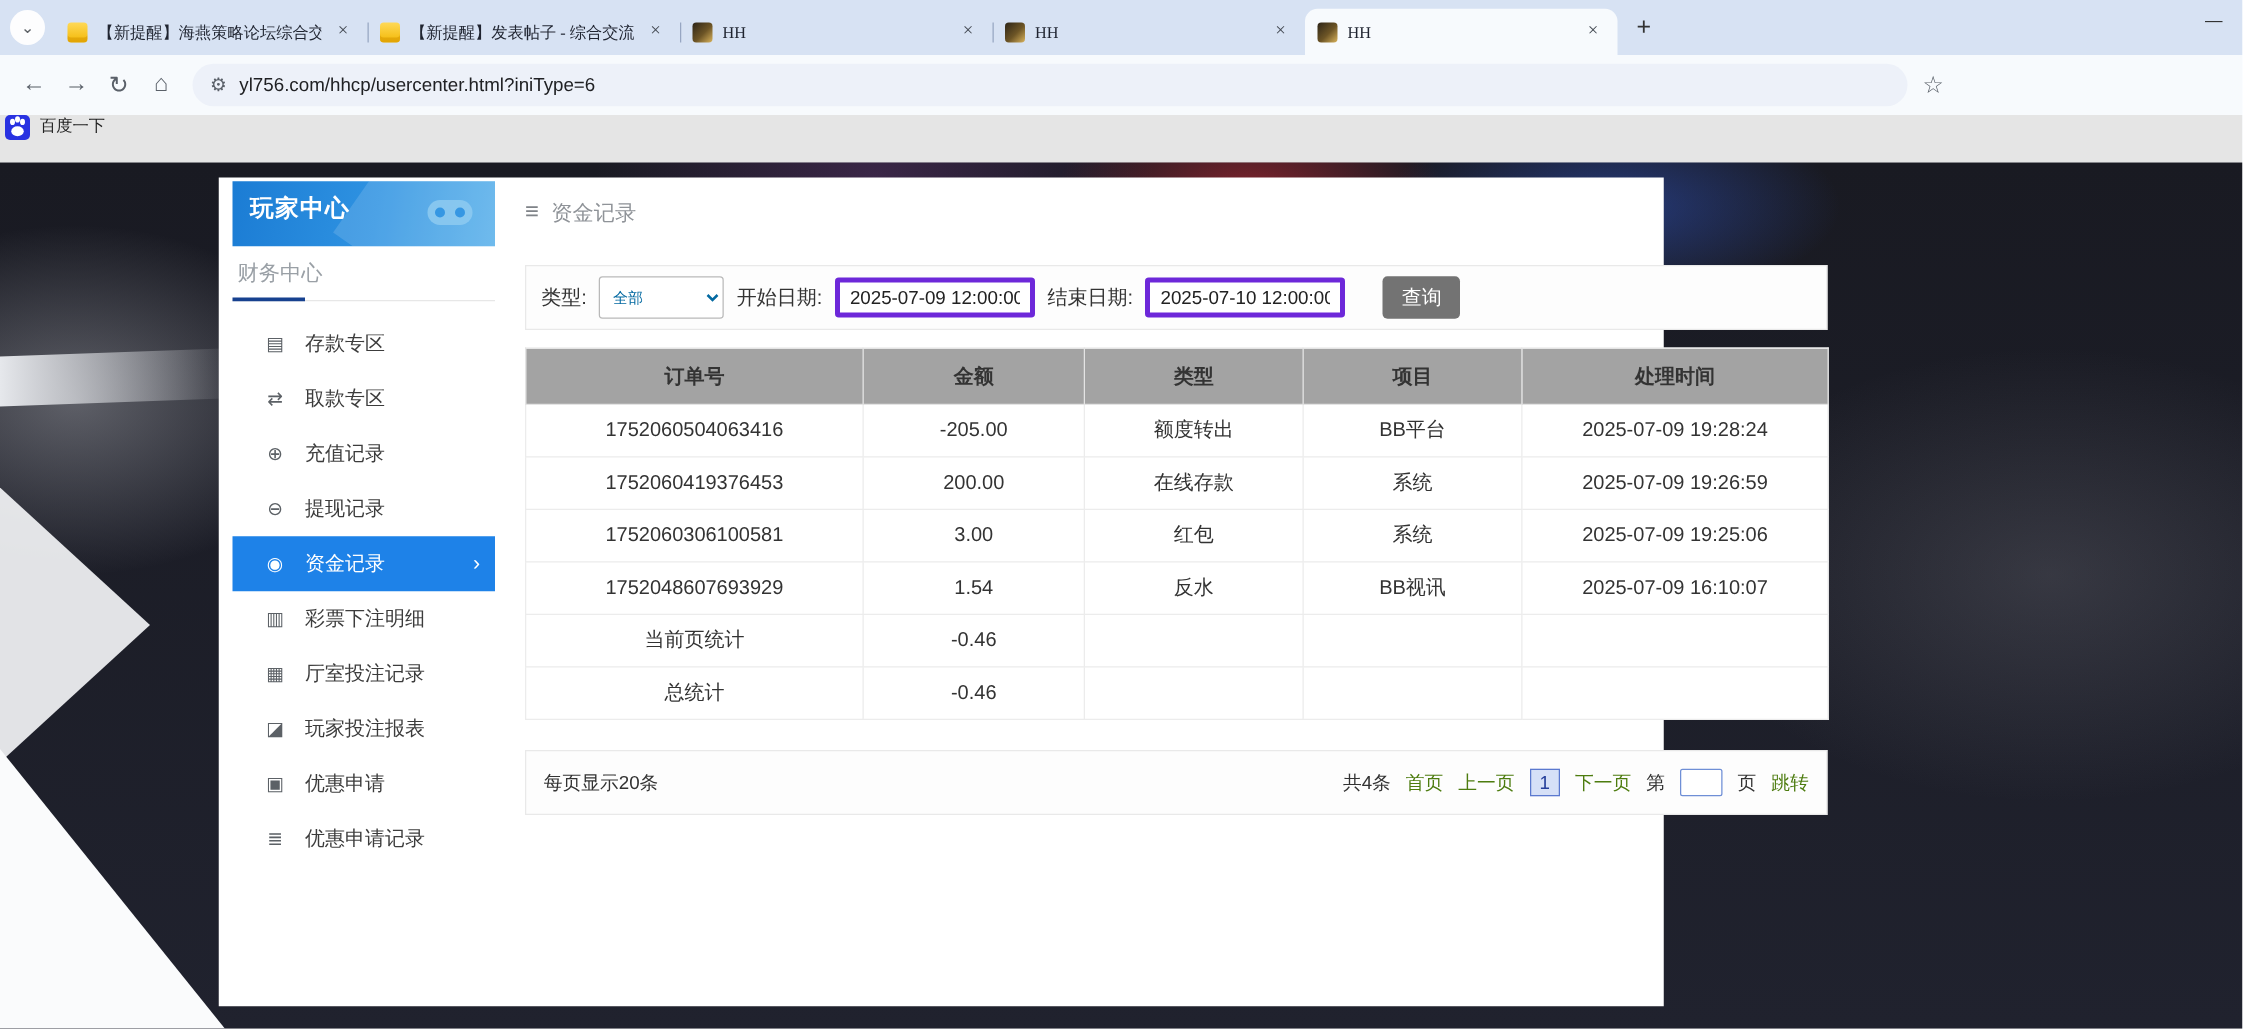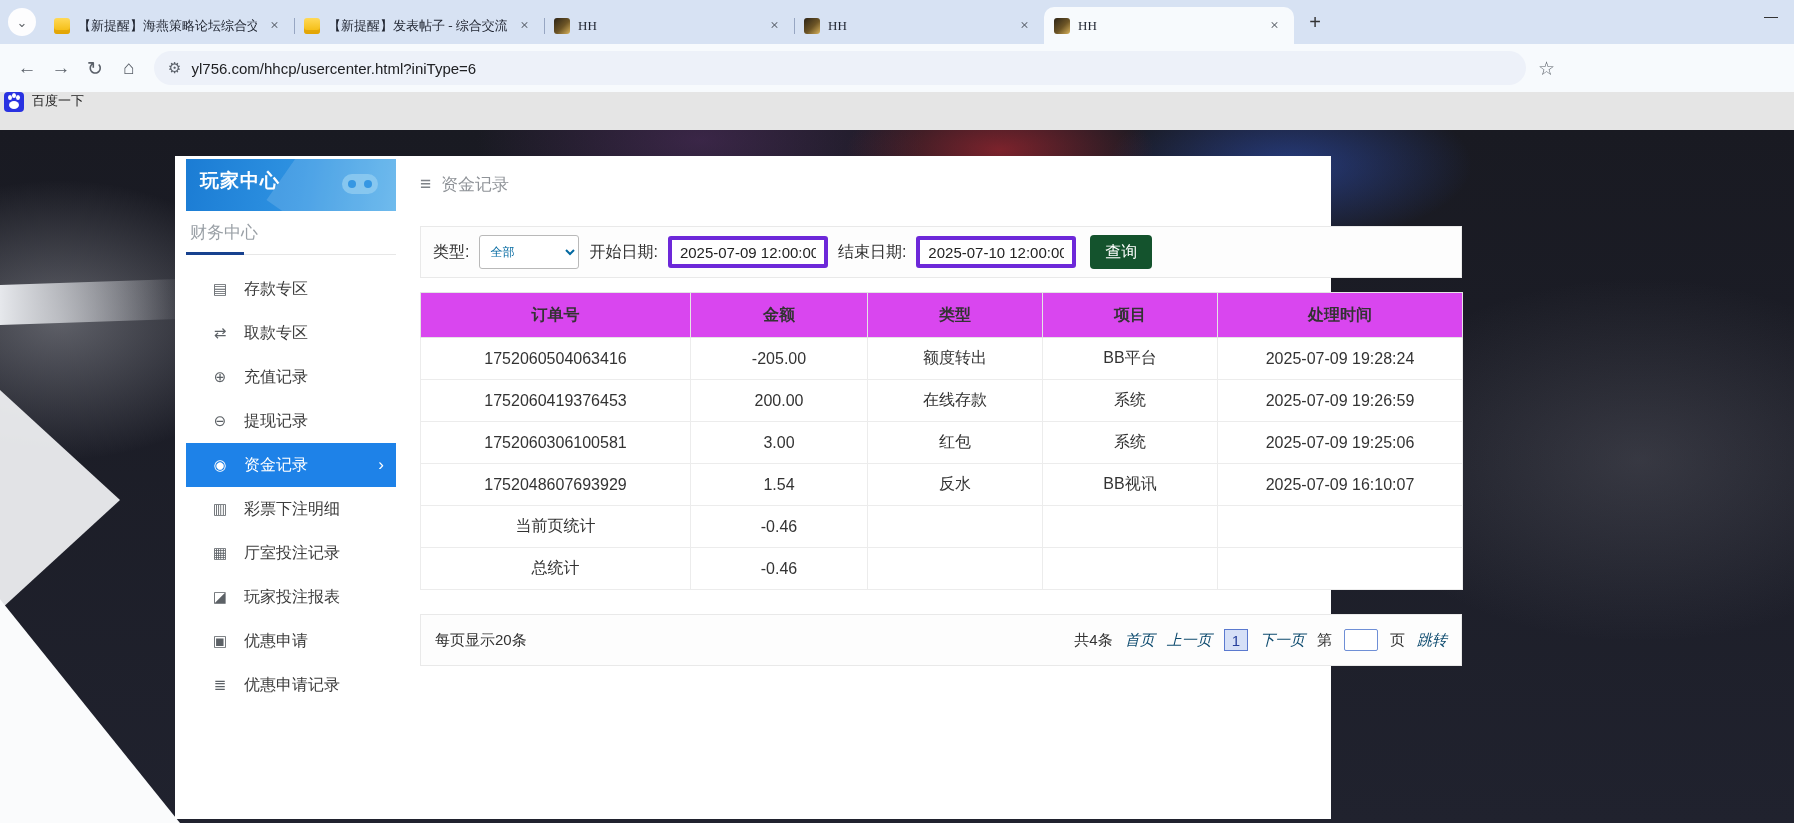--- a/index.html
+++ b/index.html
@@ -60,21 +60,21 @@
       linear-gradient(#191a22,#20222e);
   }
   .bg-band { position:absolute; left:0; top:152px; width:178px; height:40px;
              background:linear-gradient(90deg,#e6e8ec,rgba(230,232,236,.05)); transform:skewY(-2deg); }
   .bg-wedge-a { position:absolute; left:0; top:260px; width:120px; height:220px; background:#f3f4f6;
                 clip-path:polygon(0 0,100% 50%,0 100%); opacity:.92; }
   .bg-wedge-b { position:absolute; left:0; top:420px; width:180px; height:273px; background:#fafbfc;
                 clip-path:polygon(0 18%,100% 100%,0 100%); }
 
   
-  .panel { position:absolute; left:175px; top:26px; width:1156px; height:663px; background:#fff; }
+  .panel { position:absolute; left:175px; top:12px; width:1156px; height:663px; background:#fff; }
 
   .sidebar { position:absolute; left:11px; top:3px; width:210px; }
   .sb-header { height:52px; background:linear-gradient(100deg,#1b7cd4 0%,#2f93e2 55%,#58b0ea 100%);
                position:relative; overflow:hidden; padding:9px 0 0 14px; }
   .sb-header::before { content:""; position:absolute; right:-26px; top:-40px; width:130px; height:130px;
                        background:rgba(255,255,255,.14); transform:rotate(35deg); }
   .sb-title { color:#fff; font-size:19px; font-weight:bold; letter-spacing:1px; position:relative; }
   .sb-sub { color:#d8edfb; font-size:8px; letter-spacing:1.5px; margin-top:20px; position:relative; }
   .gamepad { position:absolute; right:18px; top:15px; width:36px; height:20px; background:#8ecbf1;
              border-radius:10px; opacity:.85; }
@@ -99,33 +99,33 @@
   .hamburger-icon { font-size:19px; color:#7f8388; }
   .page-title { font-size:17px; color:#8f9398; }
 
   .filterbox { position:absolute; top:67px; left:0; width:100%; height:52px; border:1px solid #e9e9e9;
                background:#fdfdfd; display:flex; align-items:center; padding:0 12px; gap:10px;
                font-size:16px; color:#333; }
   .type-select { height:34px; width:100px; font-size:12px; border:1px solid #b9b9b9; border-radius:3px;
                  background:#fff; color:#0369a1; padding-left:6px; }
   .date-input { height:32px; width:160px; font-size:15px; border:4px solid #6d28d9; border-radius:3px;
                 color:#222; padding:0 8px; }
-  .query-btn { height:34px; padding:0 15px; background:#14532d; color:#fff; border:none; border-radius:4px;
-               font-size:16px; margin-left:4px; }
+  .query-btn { height:34px; padding:0 15px; background:#737373; color:#fff; border:none; border-radius:4px;
+               font-size:16px; margin-left:20px; }
 
   .data-table { position:absolute; top:133px; left:0; width:100%; border-collapse:collapse;
                 table-layout:fixed; font-size:16px; color:#333; background:#fff; }
-  .data-table th { height:45px; background:#d946ef; font-weight:bold; border:1px solid #e4e4e4; }
+  .data-table th { height:45px; background:#a3a3a3; font-weight:bold; border:1px solid #e4e4e4; }
   .data-table td { height:42px; text-align:center; border:1px solid #ececec; }
 
   .pager { position:absolute; top:455px; left:0; width:100%; height:52px; border:1px solid #e9e9e9;
            background:#fdfdfd; display:flex; align-items:center; justify-content:space-between;
            padding:0 14px; font-size:15px; color:#333; }
   .pager-right { display:flex; align-items:center; gap:12px; }
-  .plink { color:#0c4a6e; cursor:pointer;font-style:italic; }
+  .plink { color:#4d7c0f; cursor:pointer; }
   .pcur { border:1px solid #5b79cf; background:#d6e0f7; color:#27409c; padding:0 7px; height:22px;
           display:flex; align-items:center; font-size:15px; }
   .pinput { width:34px; height:22px; border:1px solid #6f8fd6; border-radius:2px; }
 </style>
 </head>
 <body>
 
 <div class="chrome">
   <div class="tabstrip">
     <div class="tab-search">

